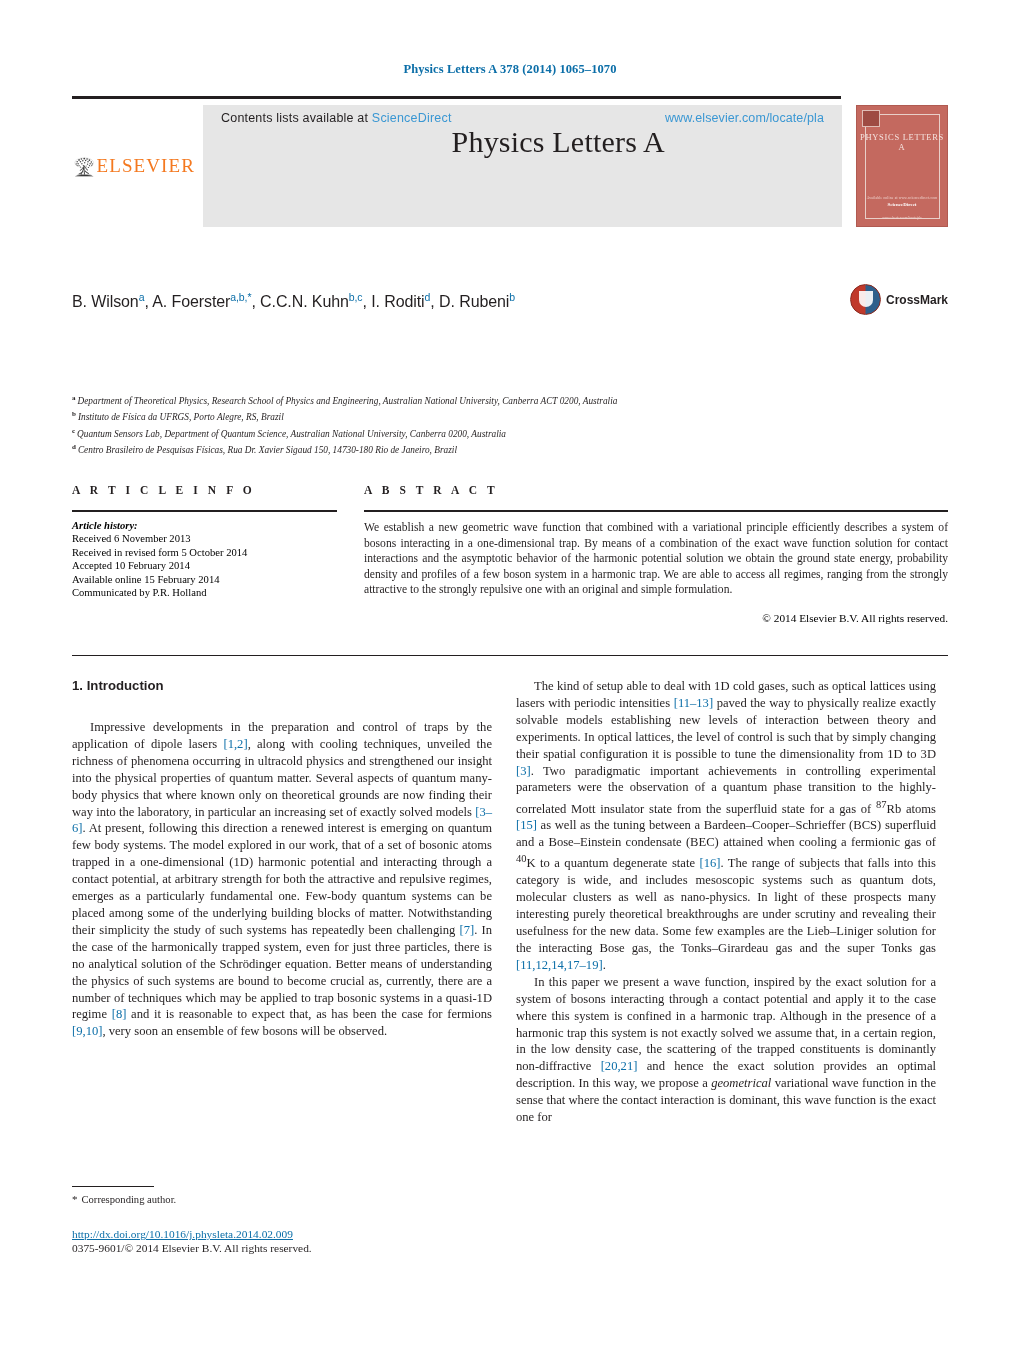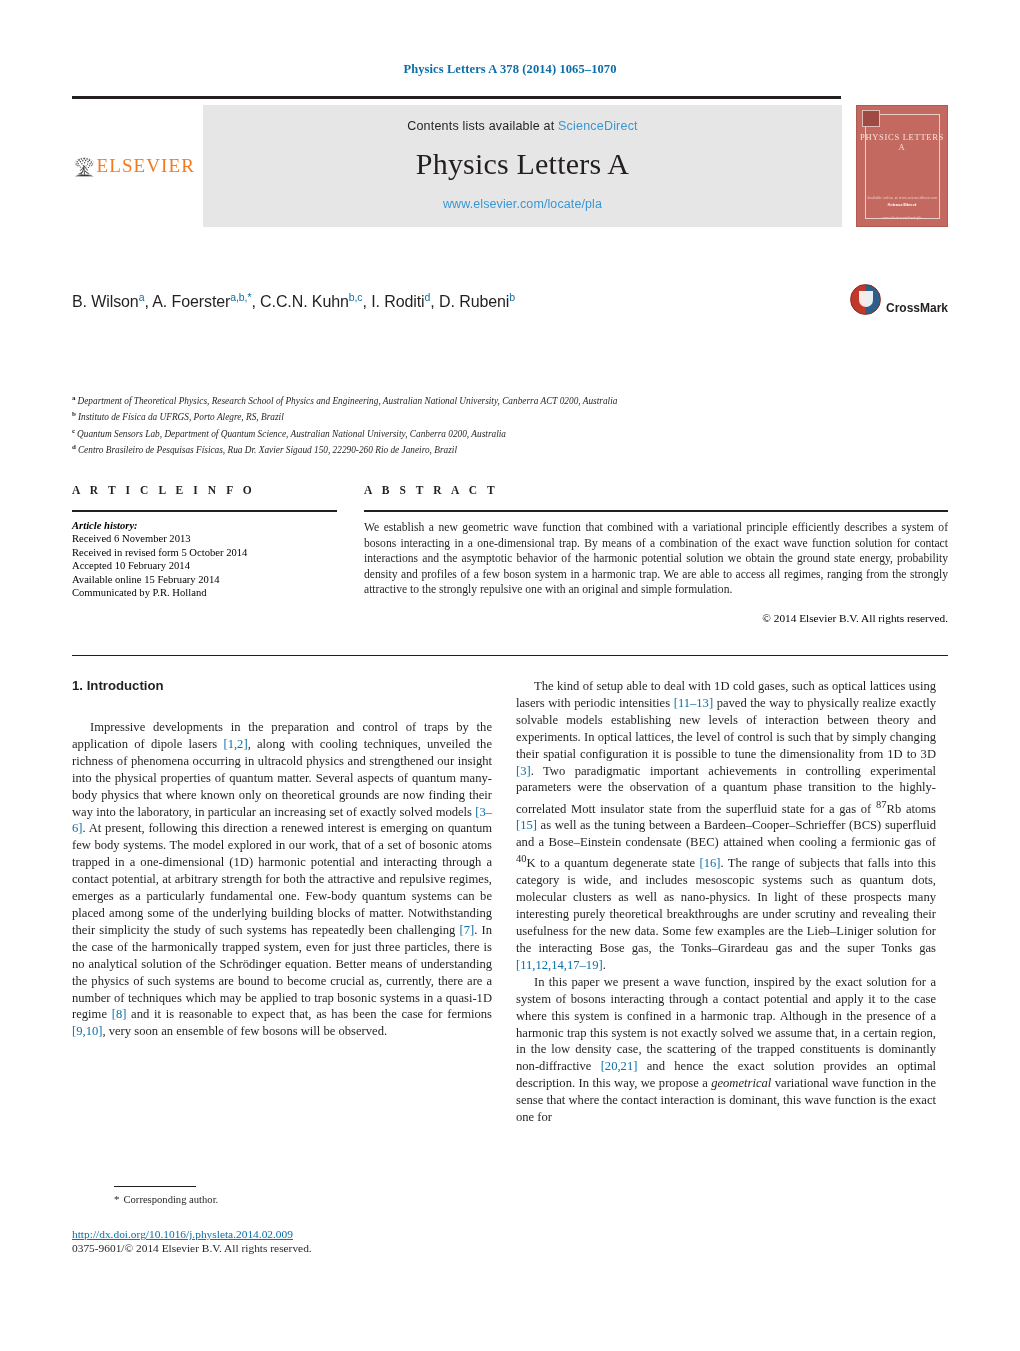--- a/index.html
+++ b/index.html
@@ -74,22 +74,21 @@
     color: #f47920;
     font-weight: normal;
     margin-top: -2px;
   }
   .journal-banner {
     flex: 1 1 auto;
     background: #e6e6e6;
     margin-left: 8px;
     margin-right: 14px;
     display: flex;
-    flex-direction: column;
-    align-items: center;
+    flex-direction: row;
     justify-content: center;
     padding: 6px 0 8px 0;
   }
   .contents-line {
     font-family: "Liberation Sans", sans-serif;
     font-size: 12.5px;
     color: #231f20;
     letter-spacing: 0.2px;
   }
   .contents-line .sd {
@@ -202,21 +201,21 @@
   .authors sup {
     color: #0b6ea8;
     font-size: 10.5px;
     vertical-align: super;
   }
   .crossmark {
     position: absolute;
     right: 0;
     top: 12px;
     display: flex;
-    align-items: flex-end;
+    align-items: center;
     gap: 5px;
   }
   .crossmark-badge {
     width: 31px;
     height: 31px;
     border-radius: 50%;
     background: linear-gradient(90deg,#c0392b 0%, #c0392b 48%, #2d5f8b 52%, #2d5f8b 100%);
     position: relative;
     border: 1px solid #8a2a20;
     box-sizing: border-box;
@@ -356,21 +355,20 @@
   p.body-p + p.body-p { margin-top: 0; }
   .ref { color: #0b6ea8; }
   .it { font-style: italic; }
 
   
   .footnote-area {
     position: absolute;
     left: 72px;
     top: 1186px;
     width: 420px;
-    margin-left: 42px;
   }
   .footnote-rule {
     border-top: 1px solid #231f20;
     width: 82px;
     margin-bottom: 6px;
   }
   .footnote-line {
     font-family: "Liberation Serif", serif;
     font-size: 10.6px;
     color: #231f20;
@@ -486,21 +484,21 @@
     <div class="crossmark">
       <div class="crossmark-badge"></div>
       <div class="crossmark-text">CrossMark</div>
     </div>
   </div>
 
   <div class="affiliations">
     <div><sup>a</sup><span>Department of Theoretical Physics, Research School of Physics and Engineering, Australian National University, Canberra ACT 0200, Australia</span></div>
     <div><sup>b</sup><span>Instituto de Física da UFRGS, Porto Alegre, RS, Brazil</span></div>
     <div><sup>c</sup><span>Quantum Sensors Lab, Department of Quantum Science, Australian National University, Canberra 0200, Australia</span></div>
-    <div><sup>d</sup><span>Centro Brasileiro de Pesquisas Físicas, Rua Dr. Xavier Sigaud 150, 22290-260 Rio de Janeiro, Brazil</span></div>
+    <div><sup>d</sup><span>Centro Brasileiro de Pesquisas Físicas, Rua Dr. Xavier Sigaud 150, 14730-180 Rio de Janeiro, Brazil</span></div>
   </div>
 
   <div class="info-abstract">
 
     <div class="col-info">
       <div class="sec-head">A R T I C L E   I N F O</div>
       <div class="sec-rule"></div>
       <div class="hist-label">Article history:</div>
       <div class="hist-line">Received 6 November 2013</div>
       <div class="hist-line">Received in revised form 5 October 2014</div>

